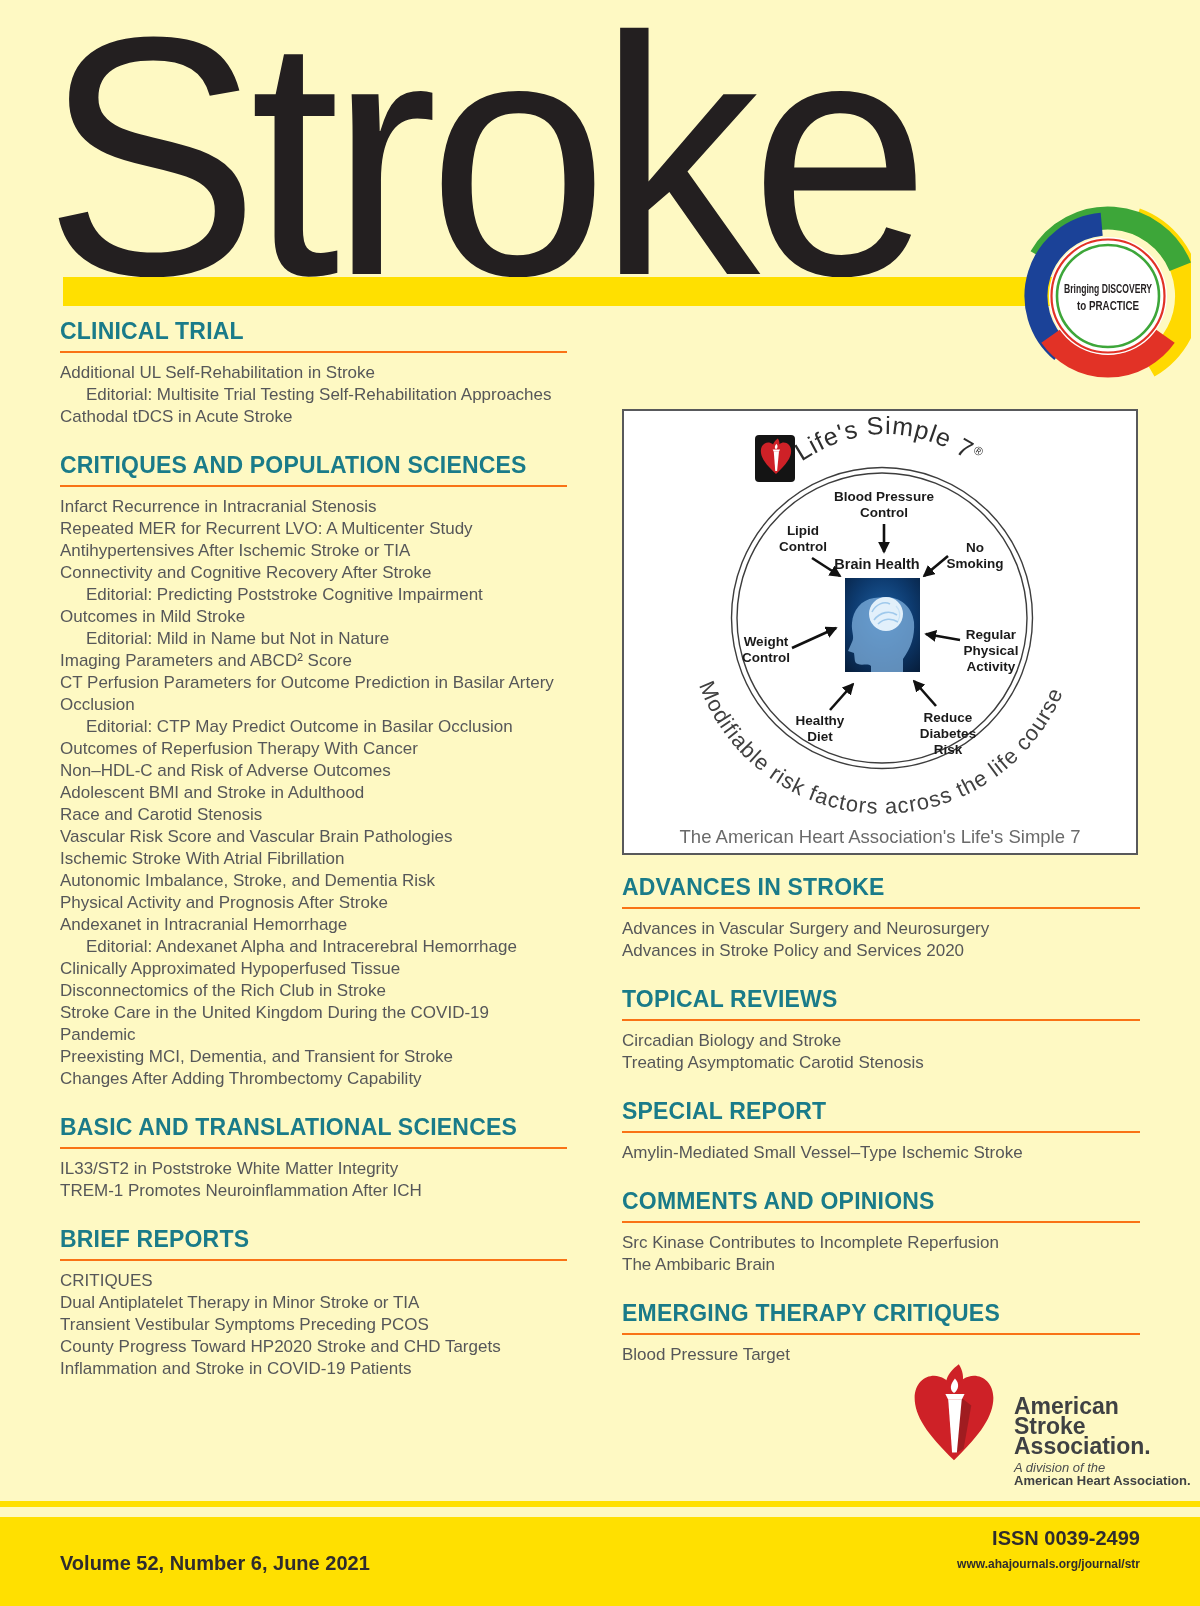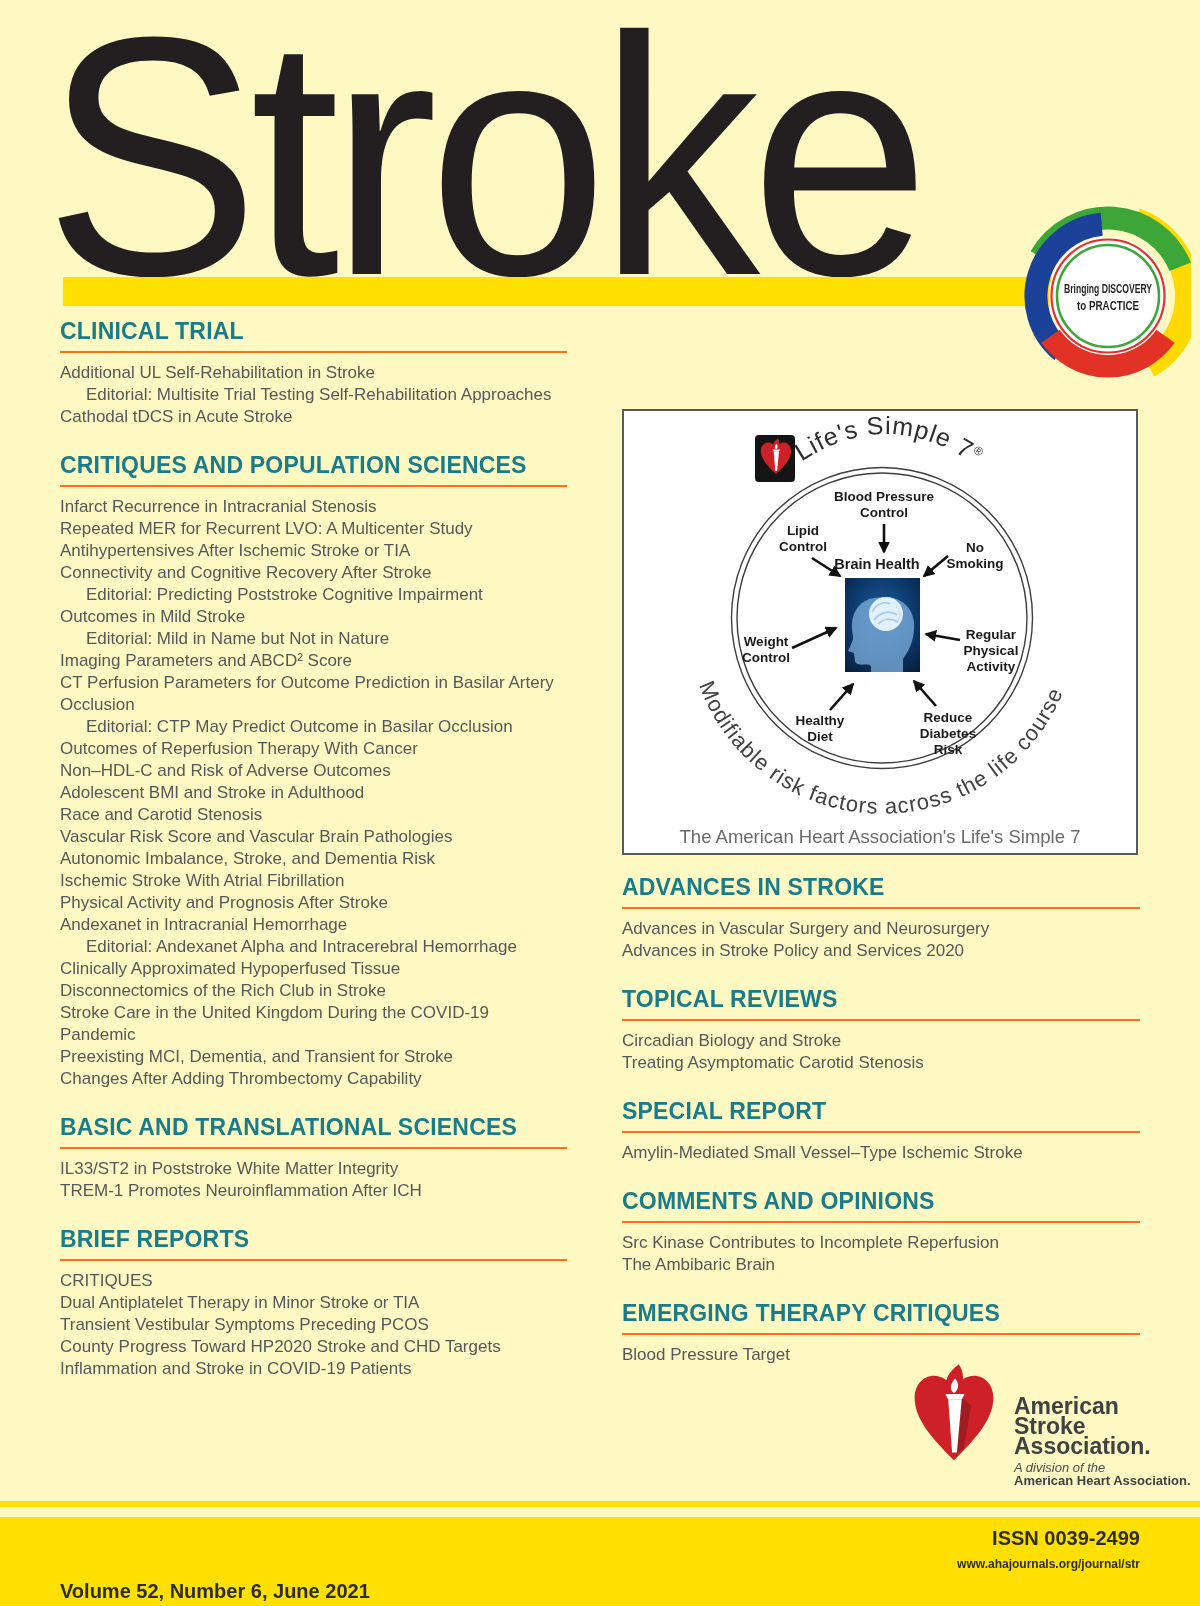--- a/index.html
+++ b/index.html
@@ -24,21 +24,21 @@
   .figure-svg{position:absolute;left:622px;top:409px;}
   
   .asa-heart{position:absolute;left:906px;top:1364px;}
   .asa-text{position:absolute;left:1014px;top:1396px;width:220px;color:#3f4143;}
   .asa-line{font-size:23px;font-weight:bold;line-height:20px;}
   .asa-div1{margin-top:6px;font-size:13px;font-style:italic;color:#4a4c4e;line-height:12px;}
   .asa-div2{font-size:13px;font-weight:bold;color:#3f4143;line-height:14px;}
   
   .footer-thin{position:absolute;left:0;top:1501px;width:1200px;height:6px;background:#FFE000;}
   .footer-band{position:absolute;left:0;top:1517px;width:1200px;height:89px;background:#FFE000;}
-  .footer-vol{position:absolute;left:60px;top:1552px;font-size:20px;font-weight:bold;color:#2f2c2d;margin-top:28px;}
+  .footer-vol{position:absolute;left:60px;top:1552px;font-size:20px;font-weight:bold;color:#2f2c2d;}
   .footer-issn{position:absolute;right:60px;top:1527px;font-size:20px;font-weight:bold;color:#2f2c2d;text-align:right;}
   .footer-url{position:absolute;right:60px;top:1557px;font-size:12px;font-weight:bold;color:#2f2c2d;text-align:left;}
 </style>
 </head>
 <body>
 
 <div class="page">
 
   <div class="masthead">Stroke</div>
   <div class="yellow-bar"></div>
@@ -72,22 +72,22 @@
         <div class="toc-item">Outcomes in Mild Stroke</div>
         <div class="toc-item indent">Editorial: Mild in Name but Not in Nature</div>
         <div class="toc-item">Imaging Parameters and ABCD² Score</div>
         <div class="toc-item">CT Perfusion Parameters for Outcome Prediction in Basilar Artery Occlusion</div>
         <div class="toc-item indent">Editorial: CTP May Predict Outcome in Basilar Occlusion</div>
         <div class="toc-item">Outcomes of Reperfusion Therapy With Cancer</div>
         <div class="toc-item">Non–HDL-C and Risk of Adverse Outcomes</div>
         <div class="toc-item">Adolescent BMI and Stroke in Adulthood</div>
         <div class="toc-item">Race and Carotid Stenosis</div>
         <div class="toc-item">Vascular Risk Score and Vascular Brain Pathologies</div>
+        <div class="toc-item">Ischemic Stroke With Atrial Fibrillation</div>
         <div class="toc-item">Autonomic Imbalance, Stroke, and Dementia Risk</div>
-        <div class="toc-item">Ischemic Stroke With Atrial Fibrillation</div>
         <div class="toc-item">Physical Activity and Prognosis After Stroke</div>
         <div class="toc-item">Andexanet in Intracranial Hemorrhage</div>
         <div class="toc-item indent">Editorial: Andexanet Alpha and Intracerebral Hemorrhage</div>
         <div class="toc-item">Clinically Approximated Hypoperfused Tissue</div>
         <div class="toc-item">Disconnectomics of the Rich Club in Stroke</div>
         <div class="toc-item">Stroke Care in the United Kingdom During the COVID-19 Pandemic</div>
         <div class="toc-item">Preexisting MCI, Dementia, and Transient for Stroke</div>
         <div class="toc-item">Changes After Adding Thrombectomy Capability</div>
       </section>
       <section class="toc-section">

